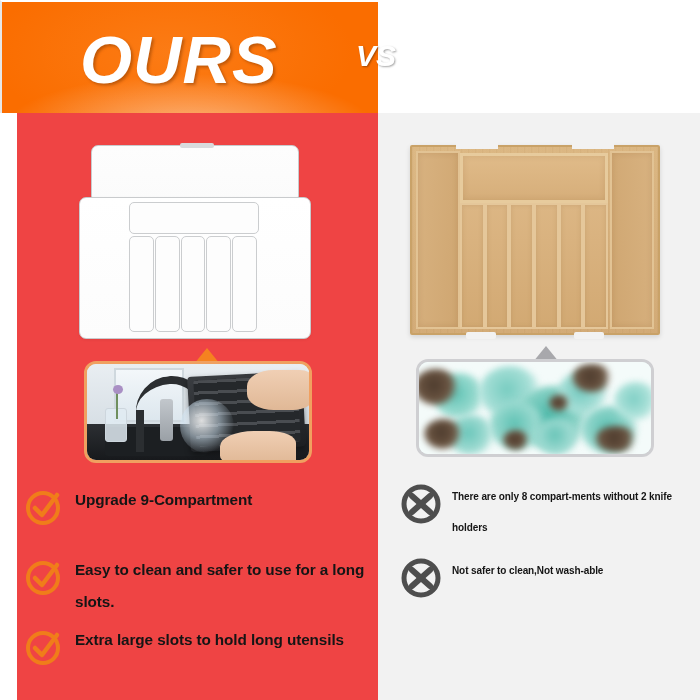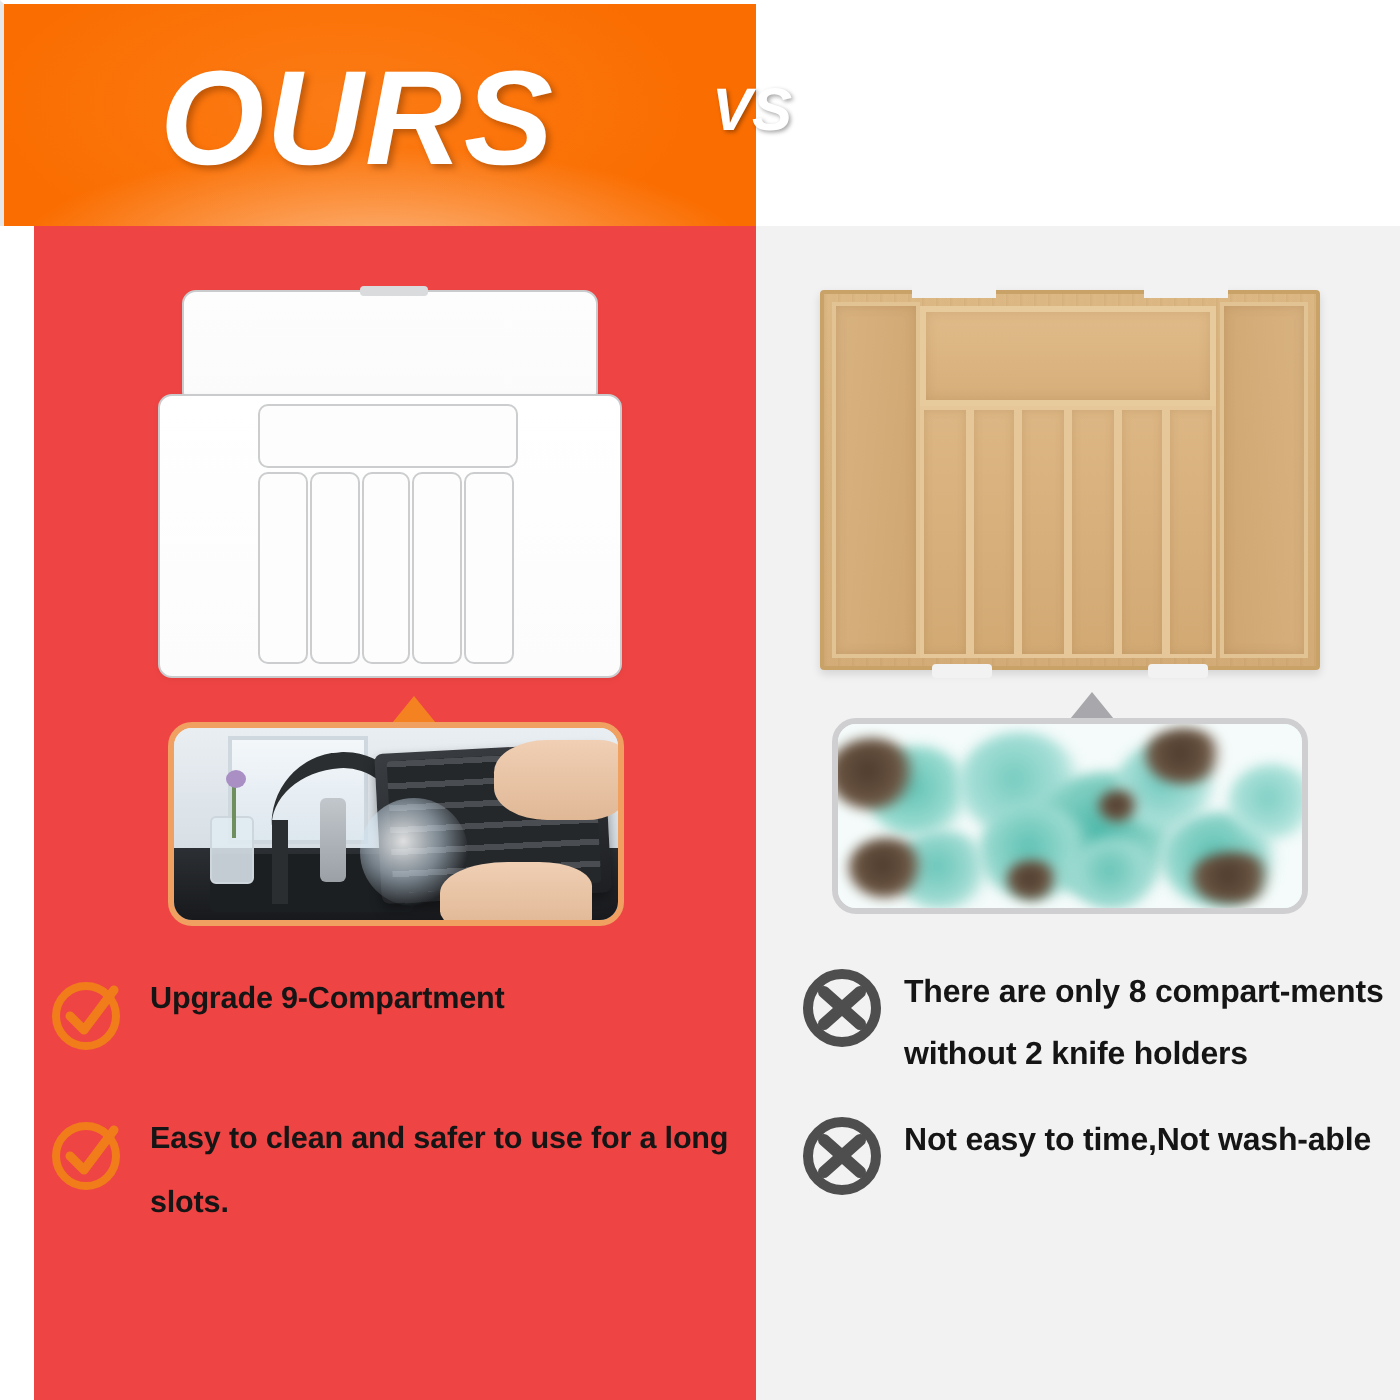--- a/index.html
+++ b/index.html
@@ -401,21 +401,21 @@
     margin-top: 2px;
   }
   .bullet-text {
     font-size: 15.3px;
     font-weight: bold;
     color: #151515;
     line-height: 32px;
     letter-spacing: -0.1px;
   }
   .bullet-text-right {
-    font-size: 16px;
+    font-size: 10px;
     font-weight: bold;
     color: #151515;
     line-height: 31px;
     letter-spacing: -0.1px;
   }
   .bullet-left-1 { margin-bottom: 26px; }
   .bullet-left-2 { margin-bottom: 6px; }
   .bullet-right-1 { margin-bottom: 12px; }
   .bullet-right-2 { margin-bottom: 12px; }
 </style>
@@ -487,20 +487,29 @@
       <div class="bullet bullet-left-2">
         <span class="bullet-icon">
           <svg width="42" height="42" viewBox="0 0 42 42">
             <circle cx="20" cy="22" r="15" fill="none" stroke="#f07d1a" stroke-width="4"></circle>
             <path d="M12 22 L19 29 L34 9" fill="none" stroke="#f07d1a" stroke-width="4.5" stroke-linecap="round" stroke-linejoin="round"></path>
           </svg>
         </span>
         <span class="bullet-text">Easy to clean and safer to use for a long slots.</span>
       </div>
 
+      <div class="bullet">
+        <span class="bullet-icon">
+          <svg width="42" height="42" viewBox="0 0 42 42">
+            <circle cx="20" cy="22" r="15" fill="none" stroke="#f07d1a" stroke-width="4"></circle>
+            <path d="M12 22 L19 29 L34 9" fill="none" stroke="#f07d1a" stroke-width="4.5" stroke-linecap="round" stroke-linejoin="round"></path>
+          </svg>
+        </span>
+        <span class="bullet-text">Extra large slots to hold long utensils</span>
+      </div>
 
     </div>
   </div>
 
   <div class="panel-right">
 
     <div class="organizer-wood">
       <div class="wood-grain"></div>
       <div class="ww-lip-l"></div>
       <div class="ww-lip-r"></div>
@@ -555,20 +564,20 @@
       </div>
 
       <div class="bullet bullet-right-2">
         <span class="bullet-icon">
           <svg width="42" height="42" viewBox="0 0 42 42">
             <circle cx="21" cy="21" r="17" fill="none" stroke="#4e4e4e" stroke-width="5"></circle>
             <path d="M12 13 L30 29" fill="none" stroke="#4e4e4e" stroke-width="6" stroke-linecap="round"></path>
             <path d="M30 13 L12 29" fill="none" stroke="#4e4e4e" stroke-width="6" stroke-linecap="round"></path>
           </svg>
         </span>
-        <span class="bullet-text-right">Not easy to time,Not wash-able</span>
+        <span class="bullet-text-right">Not safer to clean,Not wash-able</span>
       </div>
 
 
     </div>
   </div>
 
 </div>
 
 </body></html>

